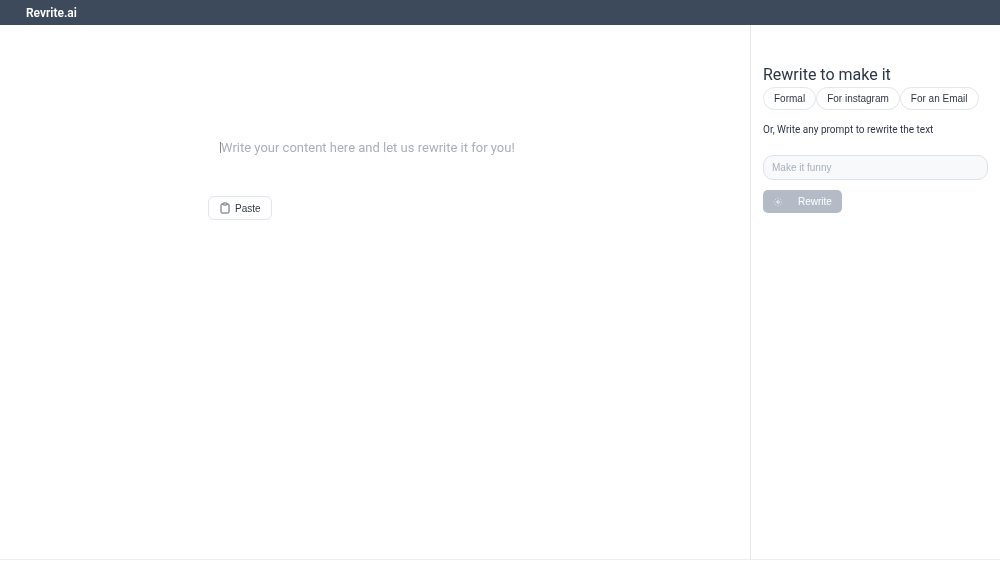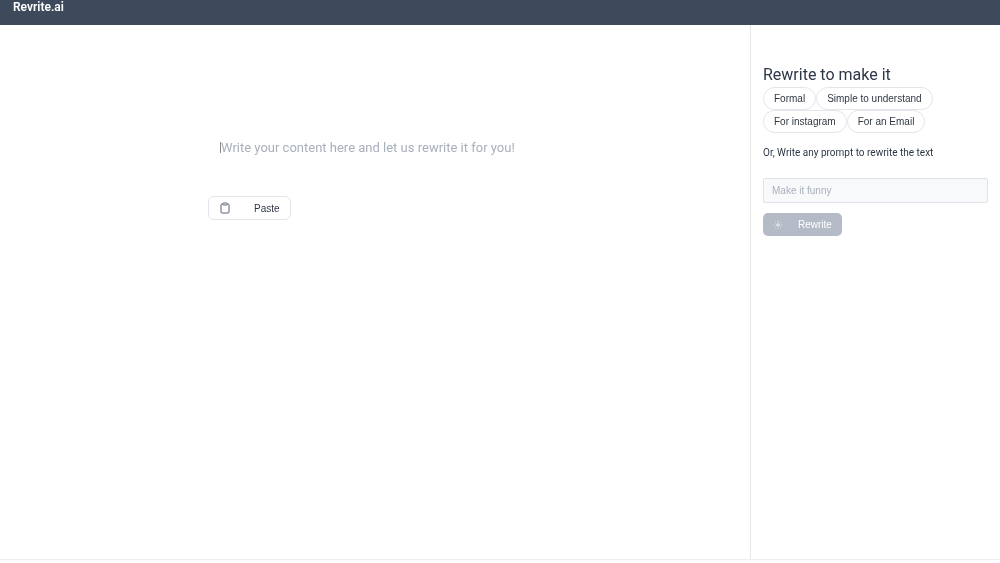--- a/index.html
+++ b/index.html
@@ -10,22 +10,22 @@
     body {
       font-family: -apple-system, BlinkMacSystemFont, 'Segoe UI', Roboto, Arial, sans-serif;
       width: 1000px;
       height: 563px;
       background: #fff;
     }
     .header {
       background: #3d4a5c;
       height: 25px;
       display: flex;
-      align-items: flex-start;
-      padding: 0 13px;
+      align-items: center;
+      padding: 0 26px;
     }
     .header-title {
       color: #fff;
       font-size: 12px;
       font-weight: 600;
     }
     .main-layout {
       display: flex;
       height: calc(100% - 28px);
     }
@@ -52,21 +52,21 @@
       padding-left: 1px;
     }
     .button-row {
       display: flex;
       gap: 6px;
       margin-top: 41px;
     }
     .pill-button {
       display: flex;
       align-items: center;
-      gap: 23px;
+      gap: 4px;
       padding: 5px 10px;
       border: 1px solid #e2e5ea;
       border-radius: 6px;
       background: #fff;
       font-size: 10px;
       color: #303844;
       cursor: pointer;
     }
     .pill-button svg {
       width: 12px;
@@ -101,21 +101,21 @@
     }
     .sub-label {
       font-size: 10px;
       color: #2d3748;
       margin-bottom: 20px;
     }
     .prompt-input {
       width: 100%;
       padding: 6px 8px;
       border: 1px solid #dfe2e8;
-      border-radius: 2px;
+      border-radius: 10px;
       font-size: 10px;
       background: #f8f9fb;
       color: #333;
       outline: none;
       margin-bottom: 10px;
     }
     .prompt-input::placeholder {
       color: #a8b0bc;
     }
     .rewrite-button {
@@ -165,21 +165,20 @@
       </button>
     </div>
   </div>
 
   <div class="divider"></div>
 
   <div class="right-panel">
     <div class="section-label">Rewrite to make it</div>
     <div class="chips-wrap">
       <button class="chip">Formal</button>
-      <button class="chip">Simple to understand</button>
       <button class="chip">For instagram</button>
       <button class="chip">For an Email</button>
     </div>
     <div class="sub-label">Or, Write any prompt to rewrite the text</div>
     <input class="prompt-input" type="text" placeholder="Make it funny" style="">
     <button class="rewrite-button">
       <svg viewBox="0 0 24 24" fill="none" stroke="#fff" stroke-width="2">
         <circle cx="12" cy="12" r="3"></circle>
         <path d="M12 2v2M12 20v2M4.93 4.93l1.41 1.41M17.66 17.66l1.41 1.41M2 12h2M20 12h2M4.93 19.07l1.41-1.41M17.66 6.34l1.41-1.41"></path>
       </svg>

